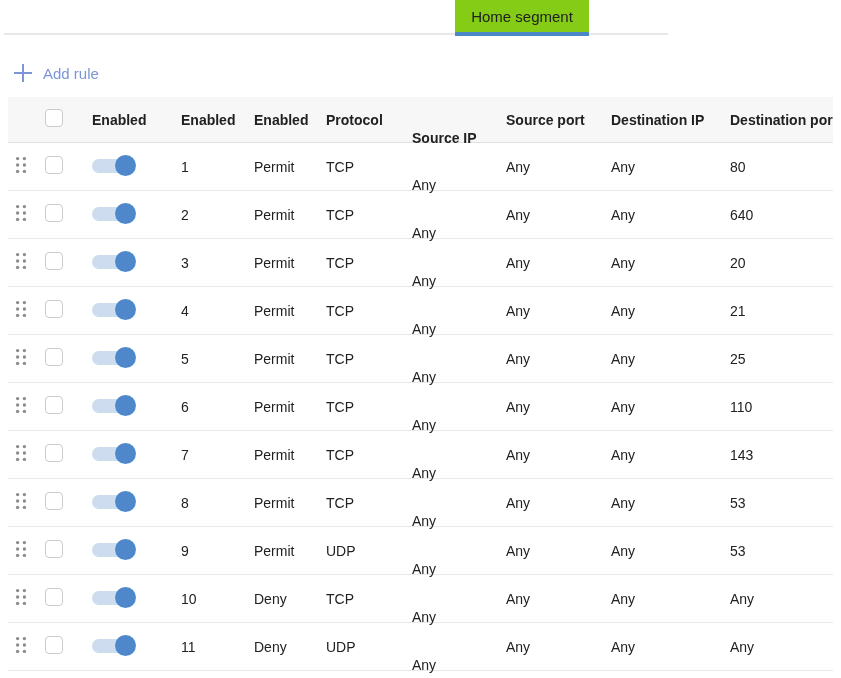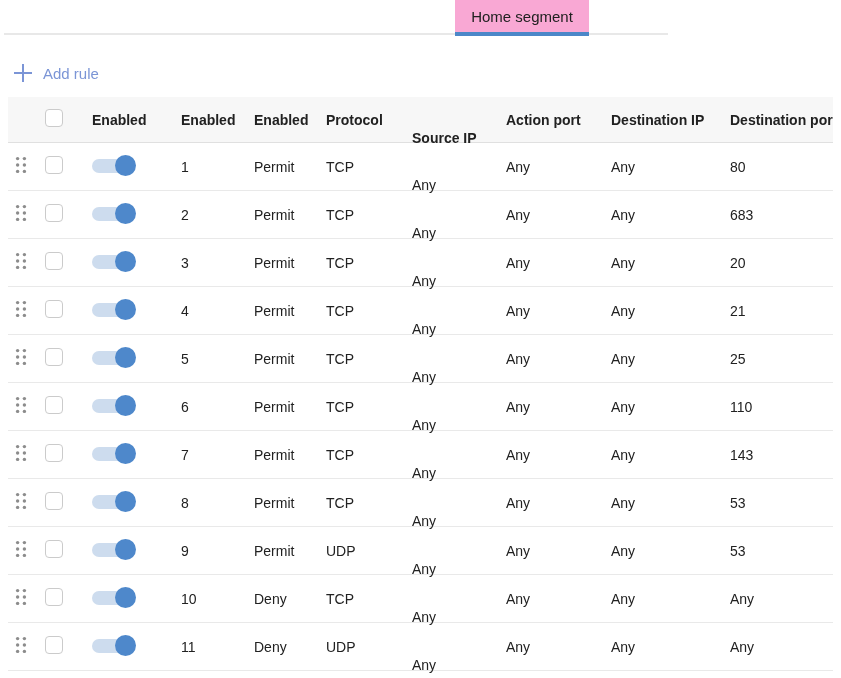--- a/index.html
+++ b/index.html
@@ -5,21 +5,21 @@
   * { box-sizing: border-box; margin: 0; padding: 0; }
   html, body { width: 841px; height: 678px; background: #ffffff;
     font-family: "Liberation Sans", sans-serif; color: #212121; overflow: hidden; }
 
   
   .tabbar { position: relative; height: 36px; }
   .tabbar-baseline { position: absolute; left: 4px; top: 33px; width: 664px; height: 2px;
     background: #e8e8e8; }
   .tab { position: absolute; left: 455px; top: 0; width: 134px; height: 33px;
     display: flex; align-items: center; justify-content: center;
-    font-size: 15px; color: #212121; cursor: pointer; background: #f9a8d4; }
+    font-size: 15px; color: #212121; cursor: pointer; background: #84cc16; }
   .tab-indicator { position: absolute; left: 455px; top: 32px; width: 134px; height: 4px;
     background: #4c87c8; }
 
   
   .add-rule { margin: 24px 0 0 14px; height: 26px; display: inline-flex;
     align-items: center; gap: 11px; color: #7b95d6; font-size: 15px; cursor: pointer;
     background: none; border: none; font-family: inherit; }
   .plus-icon { width: 18px; height: 18px; position: relative; display: inline-block; }
   .plus-icon::before, .plus-icon::after { content: ""; position: absolute; background: #7b95d6; }
   .plus-icon::before { left: 0; top: 8px; width: 18px; height: 2px; }
@@ -80,21 +80,21 @@
   <div class="tr thead">
     <div class="td c-drag"></div>
     <div class="td c-check">
       <span class="checkbox"></span>
     </div>
     <div class="td c-enabled">Enabled</div>
     <div class="td c-priority">Enabled</div>
     <div class="td c-action">Enabled</div>
     <div class="td c-proto">Protocol</div>
     <div class="td c-srcip">Source IP</div>
-    <div class="td c-srcport">Action port</div>
+    <div class="td c-srcport">Source port</div>
     <div class="td c-dstip">Destination IP</div>
     <div class="td c-dstport">Destination port</div>
   </div>
   <div id="table-body">
   <div class="tr">
     <div class="td c-drag">
       <span class="drag-handle">
         <svg width="12" height="18" viewBox="0 0 12 18" fill="currentColor" aria-hidden="true">
           <circle cx="2.6" cy="2.6" r="1.7"></circle>
               <circle cx="9.4" cy="2.6" r="1.7"></circle>
@@ -144,21 +144,21 @@
         <span class="track"></span>
         <span class="thumb"></span>
       </span>
     </div>
     <div class="td c-priority">2</div>
     <div class="td c-action">Permit</div>
     <div class="td c-proto">TCP</div>
     <div class="td c-srcip">Any</div>
     <div class="td c-srcport">Any</div>
     <div class="td c-dstip">Any</div>
-    <div class="td c-dstport">683</div>
+    <div class="td c-dstport">640</div>
   </div>
 
   <div class="tr">
     <div class="td c-drag">
       <span class="drag-handle">
         <svg width="12" height="18" viewBox="0 0 12 18" fill="currentColor" aria-hidden="true">
           <circle cx="2.6" cy="2.6" r="1.7"></circle>
               <circle cx="9.4" cy="2.6" r="1.7"></circle>
           <circle cx="2.6" cy="9" r="1.7"></circle>
               <circle cx="9.4" cy="9" r="1.7"></circle>

